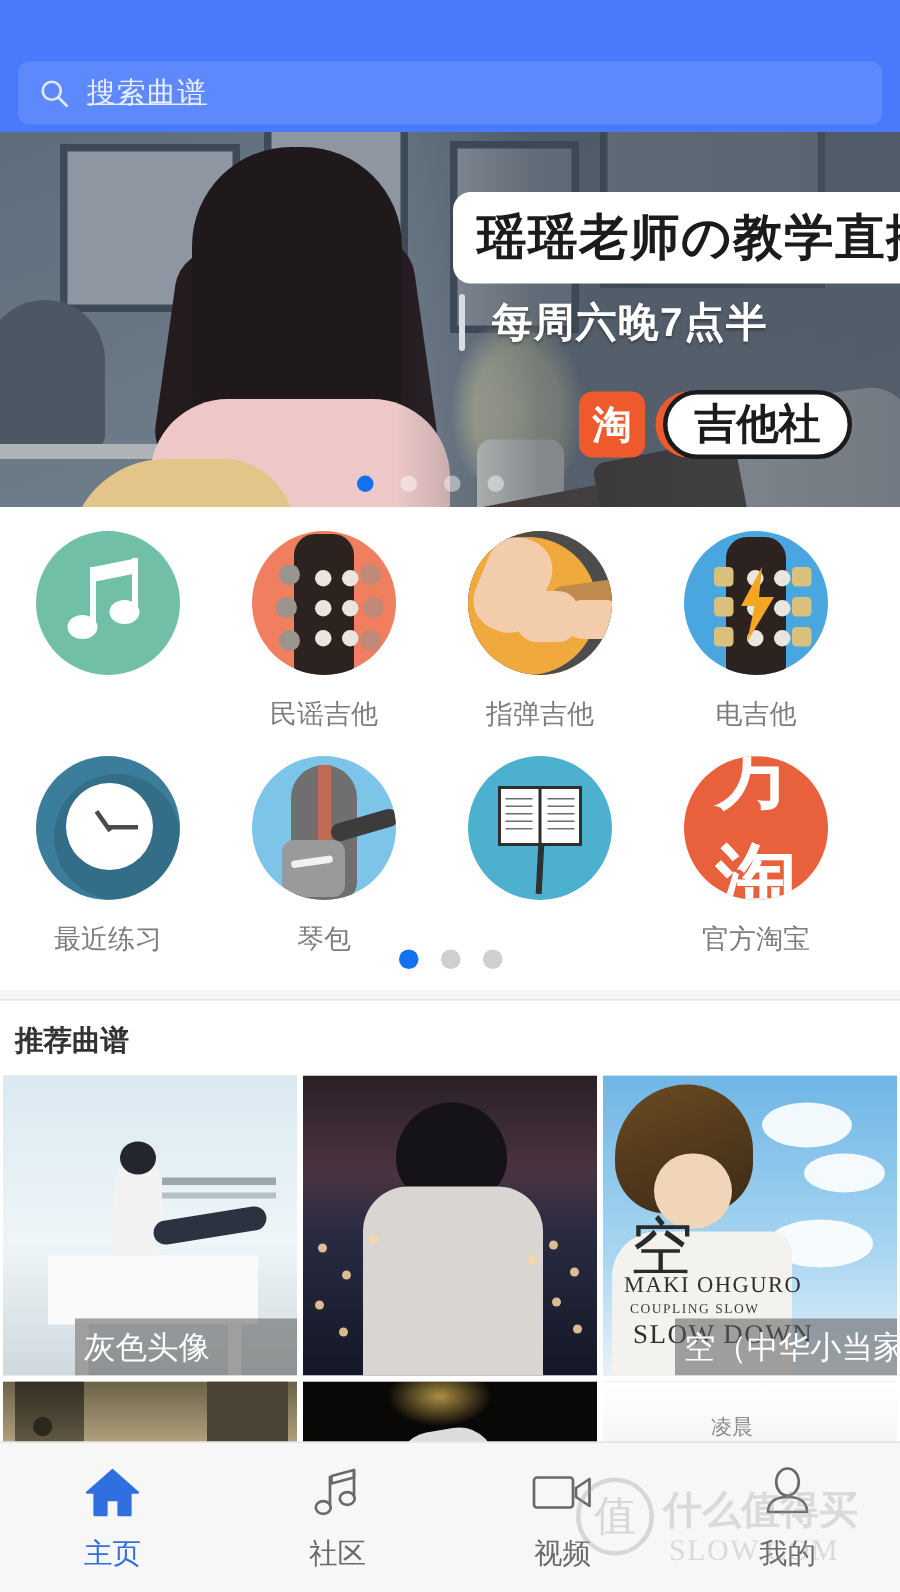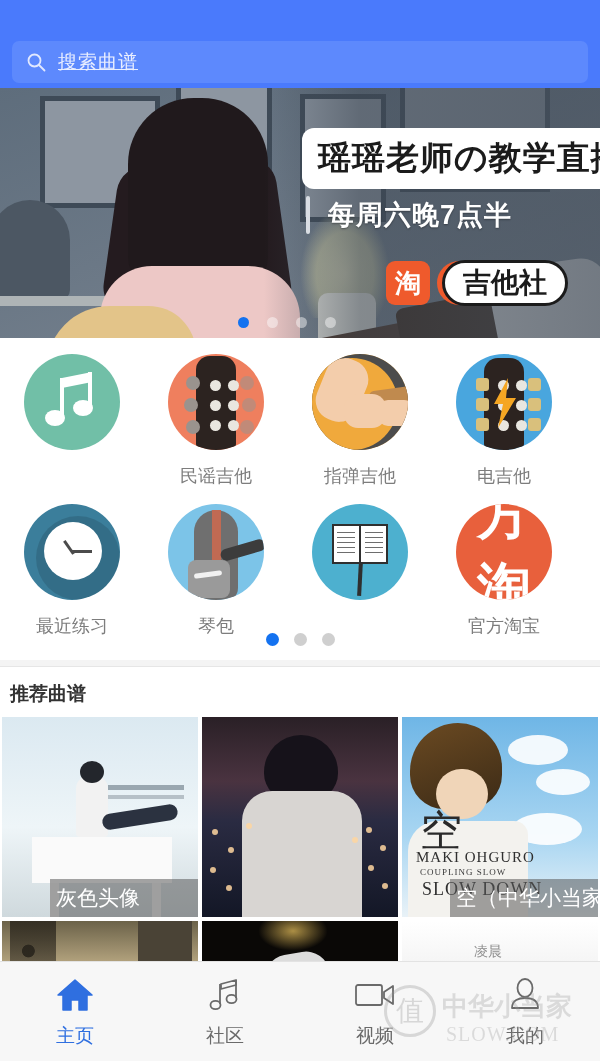--- a/index.html
+++ b/index.html
@@ -550,17 +550,17 @@
           <ellipse cx="18" cy="11" rx="7.5" ry="9" fill="none" stroke="#6a6a6a" stroke-width="1.8"></ellipse>
           <path d="M5 31 C5 23 12 21 18 21 C24 21 31 23 31 31 Z" fill="none" stroke="#6a6a6a" stroke-width="1.8" stroke-linejoin="round"></path>
         </svg>
       </span>
       <span class="tab-label">我的</span>
     </div>
   </div>
 
   <div class="watermark">
     <div class="wm-circle">值</div>
-    <div class="wm-cn">中华小当家</div>
+    <div class="wm-cn">什么值得买</div>
     <div class="wm-en">SLOW.COM</div>
   </div>
 
 </div>
 
 </body></html>

